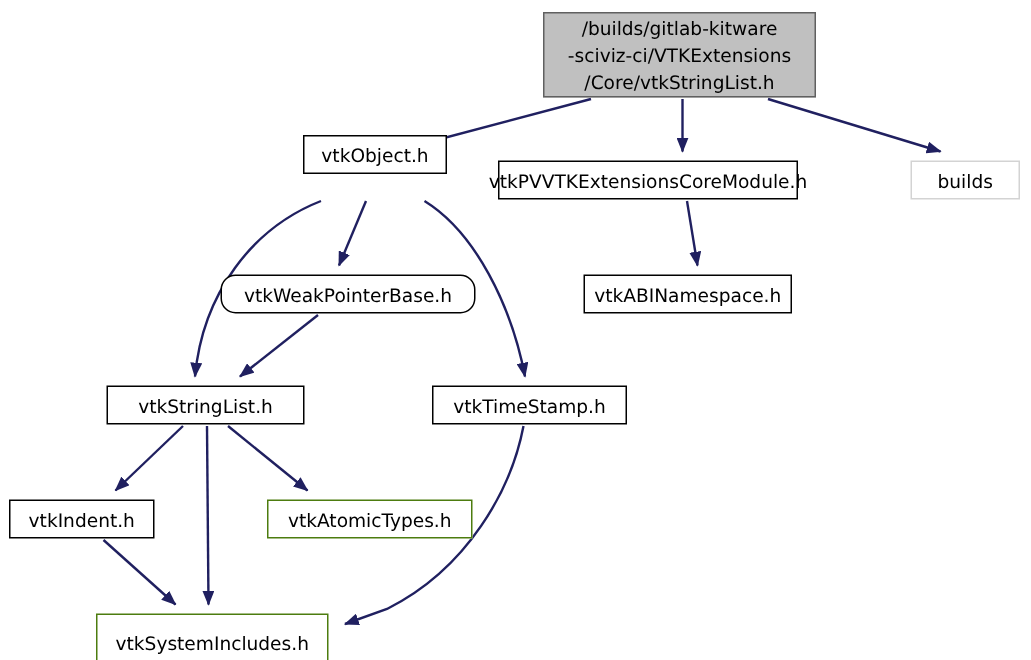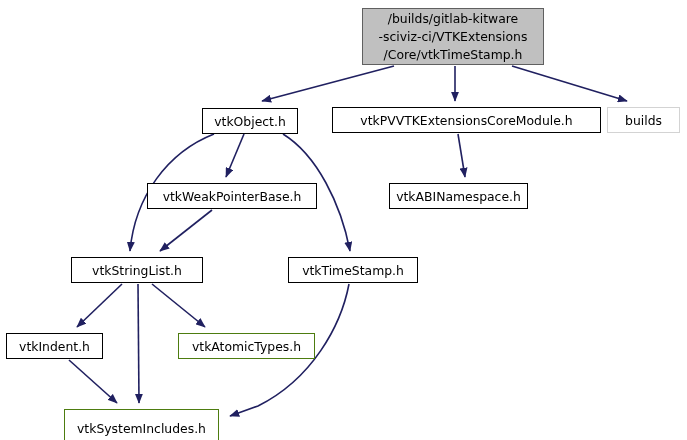--- a/index.html
+++ b/index.html
@@ -87,36 +87,36 @@
 
       <path d="M69,360 L117,403"></path>
 
       <path d="M349,284 C341,326 312,379 258,406 L230,416"></path>
     </g>
   </svg>
 
   <div class="graph-node node-root" style="left:362px; top:8px; width:182px; height:57px;">
     <span>/builds/gitlab-kitware
 -sciviz-ci/VTKExtensions
-/Core/vtkTimeStamp.h</span>
+/Core/vtkStringList.h</span>
   </div>
 
-  <div class="graph-node" style="left:202px; top:108px; width:96px; height:26px;">
+  <div class="graph-node" style="left:202px; top:90px; width:96px; height:26px;">
     <span>vtkObject.h</span>
   </div>
 
-  <div class="graph-node" style="left:332px; top:107px; width:269px; height:26px;">
+  <div class="graph-node" style="left:332px; top:107px; width:200px; height:26px;">
     <span>vtkPVVTKExtensionsCoreModule.h</span>
   </div>
 
   <div class="graph-node node-system" style="left:607px; top:107px; width:73px; height:26px;">
     <span>builds</span>
   </div>
 
-  <div class="graph-node" style="left:147px; top:183px; width:170px; height:26px;">
+  <div class="graph-node" style="left:147px; top:183px; width:170px; height:26px;border-radius:10px;">
     <span>vtkWeakPointerBase.h</span>
   </div>
 
   <div class="graph-node" style="left:389px; top:183px; width:139px; height:26px;">
     <span>vtkABINamespace.h</span>
   </div>
 
   <div class="graph-node" style="left:71px; top:257px; width:132px; height:26px;">
     <span>vtkStringList.h</span>
   </div>

